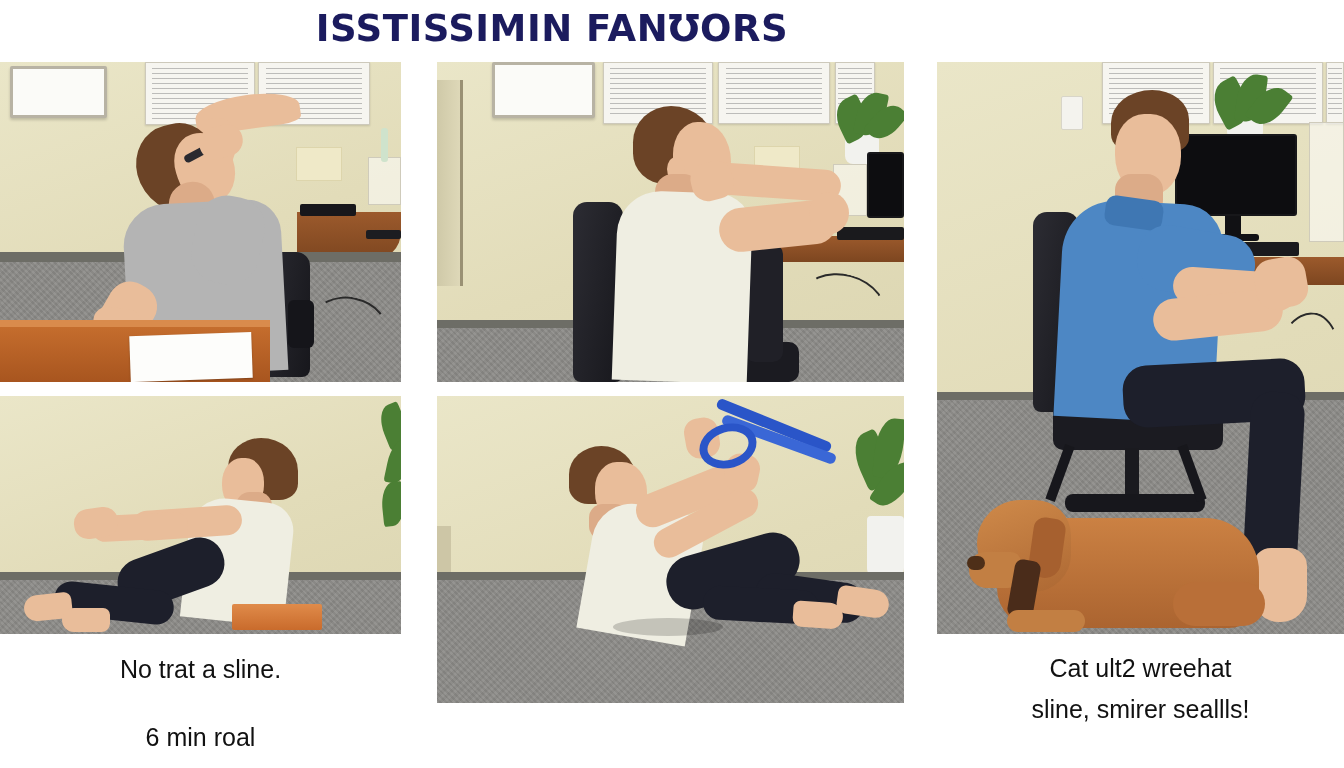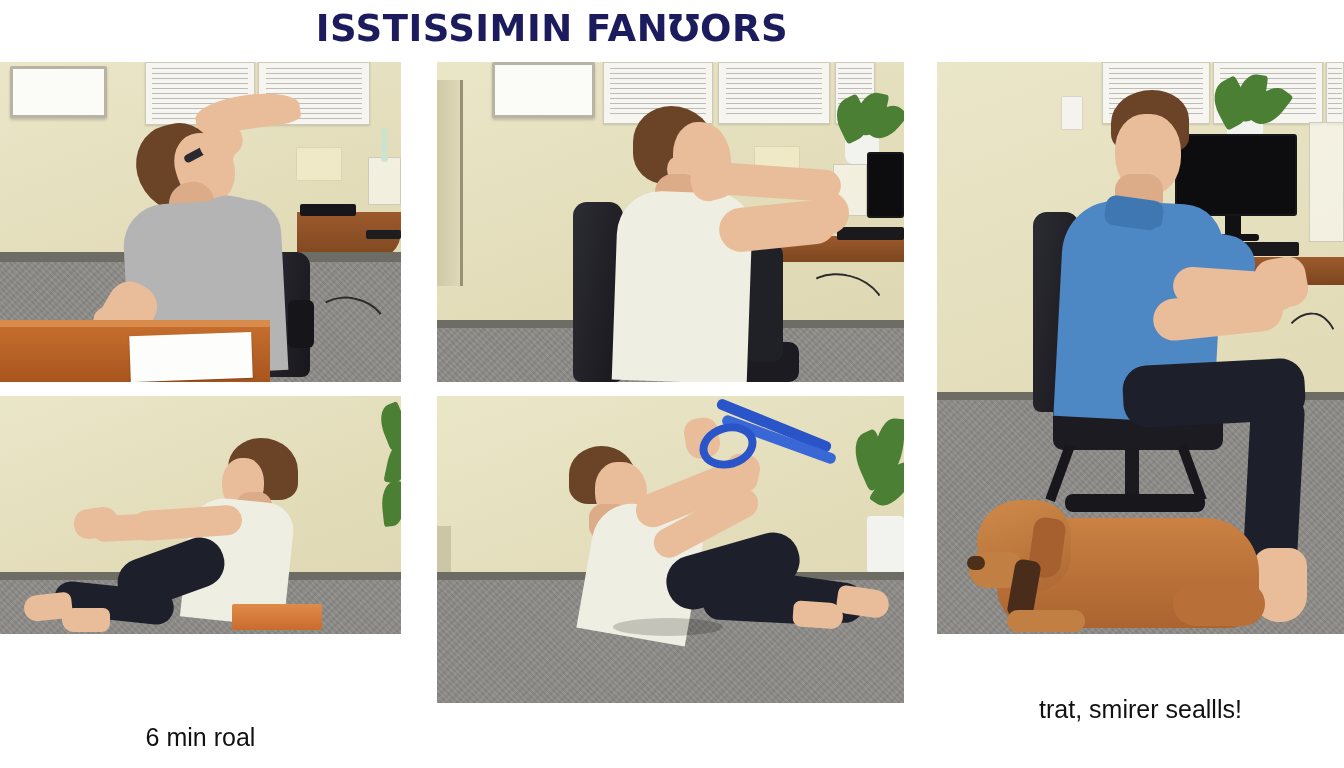--- a/index.html
+++ b/index.html
@@ -328,18 +328,20 @@
 
       <div class="blob pants-dark" style="left:228px; top:148px; width:136px; height:54px; border-radius:26px; transform:rotate(-16deg);"></div>
       <div class="blob pants-dark" style="left:318px; top:182px; width:110px; height:40px; border-radius:20px; transform:rotate(8deg);"></div>
       <div class="blob pants-dark" style="left:266px; top:192px; width:116px; height:34px; border-radius:18px; transform:rotate(3deg);"></div>
       <div class="blob skin" style="left:400px; top:192px; width:52px; height:28px; border-radius:8px 16px 14px 10px; transform:rotate(8deg);"></div>
       <div class="blob skin" style="left:356px; top:206px; width:50px; height:26px; border-radius:8px 16px 14px 10px; transform:rotate(4deg);"></div>
       <div class="blob" style="left:176px; top:222px; width:110px; height:18px; background:rgba(0,0,0,.18); border-radius:50%;"></div>
     </div>
   </div>
 
+  <div class="caption" style="left:0px; top:652px; width:401px;">No trat a sline.</div>
   <div class="caption" style="left:0px; top:720px; width:401px;">6 min roal</div>
 
 
-  <div class="caption" style="left:937px; top:692px; width:407px;">trat, smirer seallls!</div>
+  <div class="caption" style="left:937px; top:651px; width:407px;">Cat ult2 wreehat</div>
+  <div class="caption" style="left:937px; top:692px; width:407px;">sline, smirer seallls!</div>
 
 </div>
 
 </body></html>

